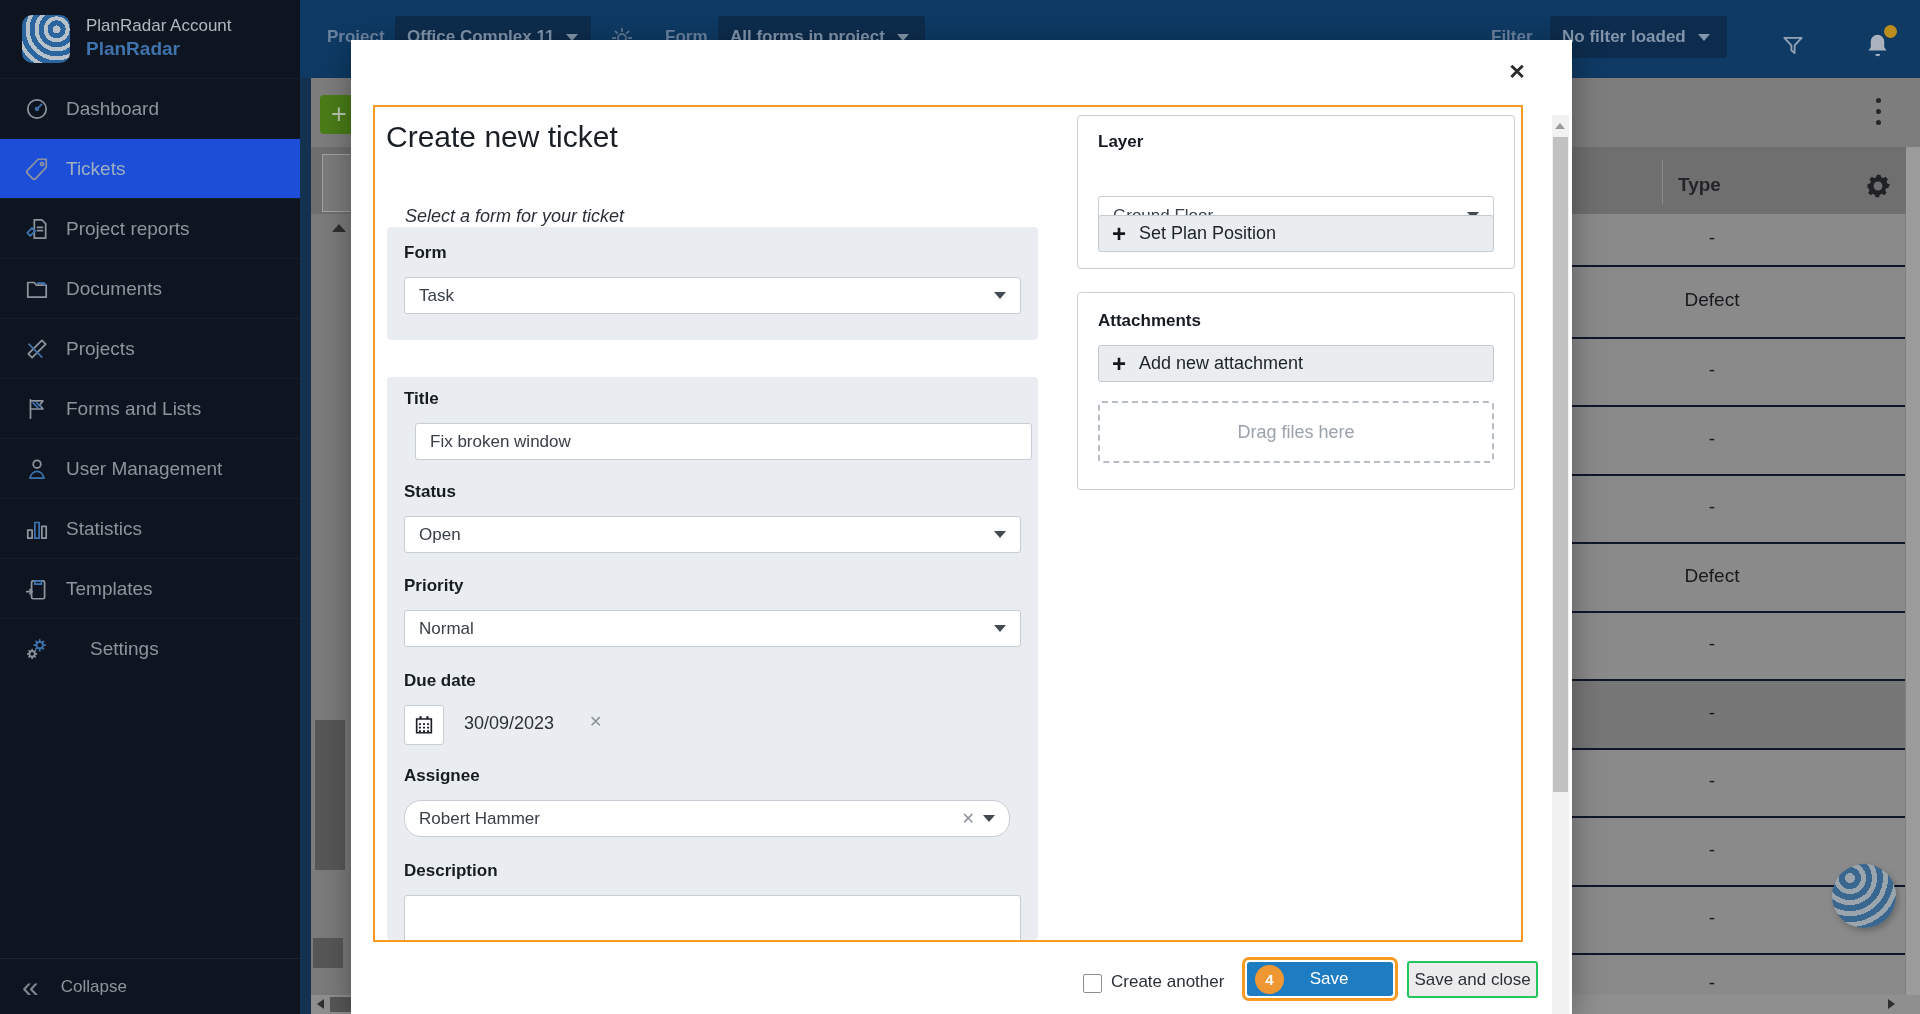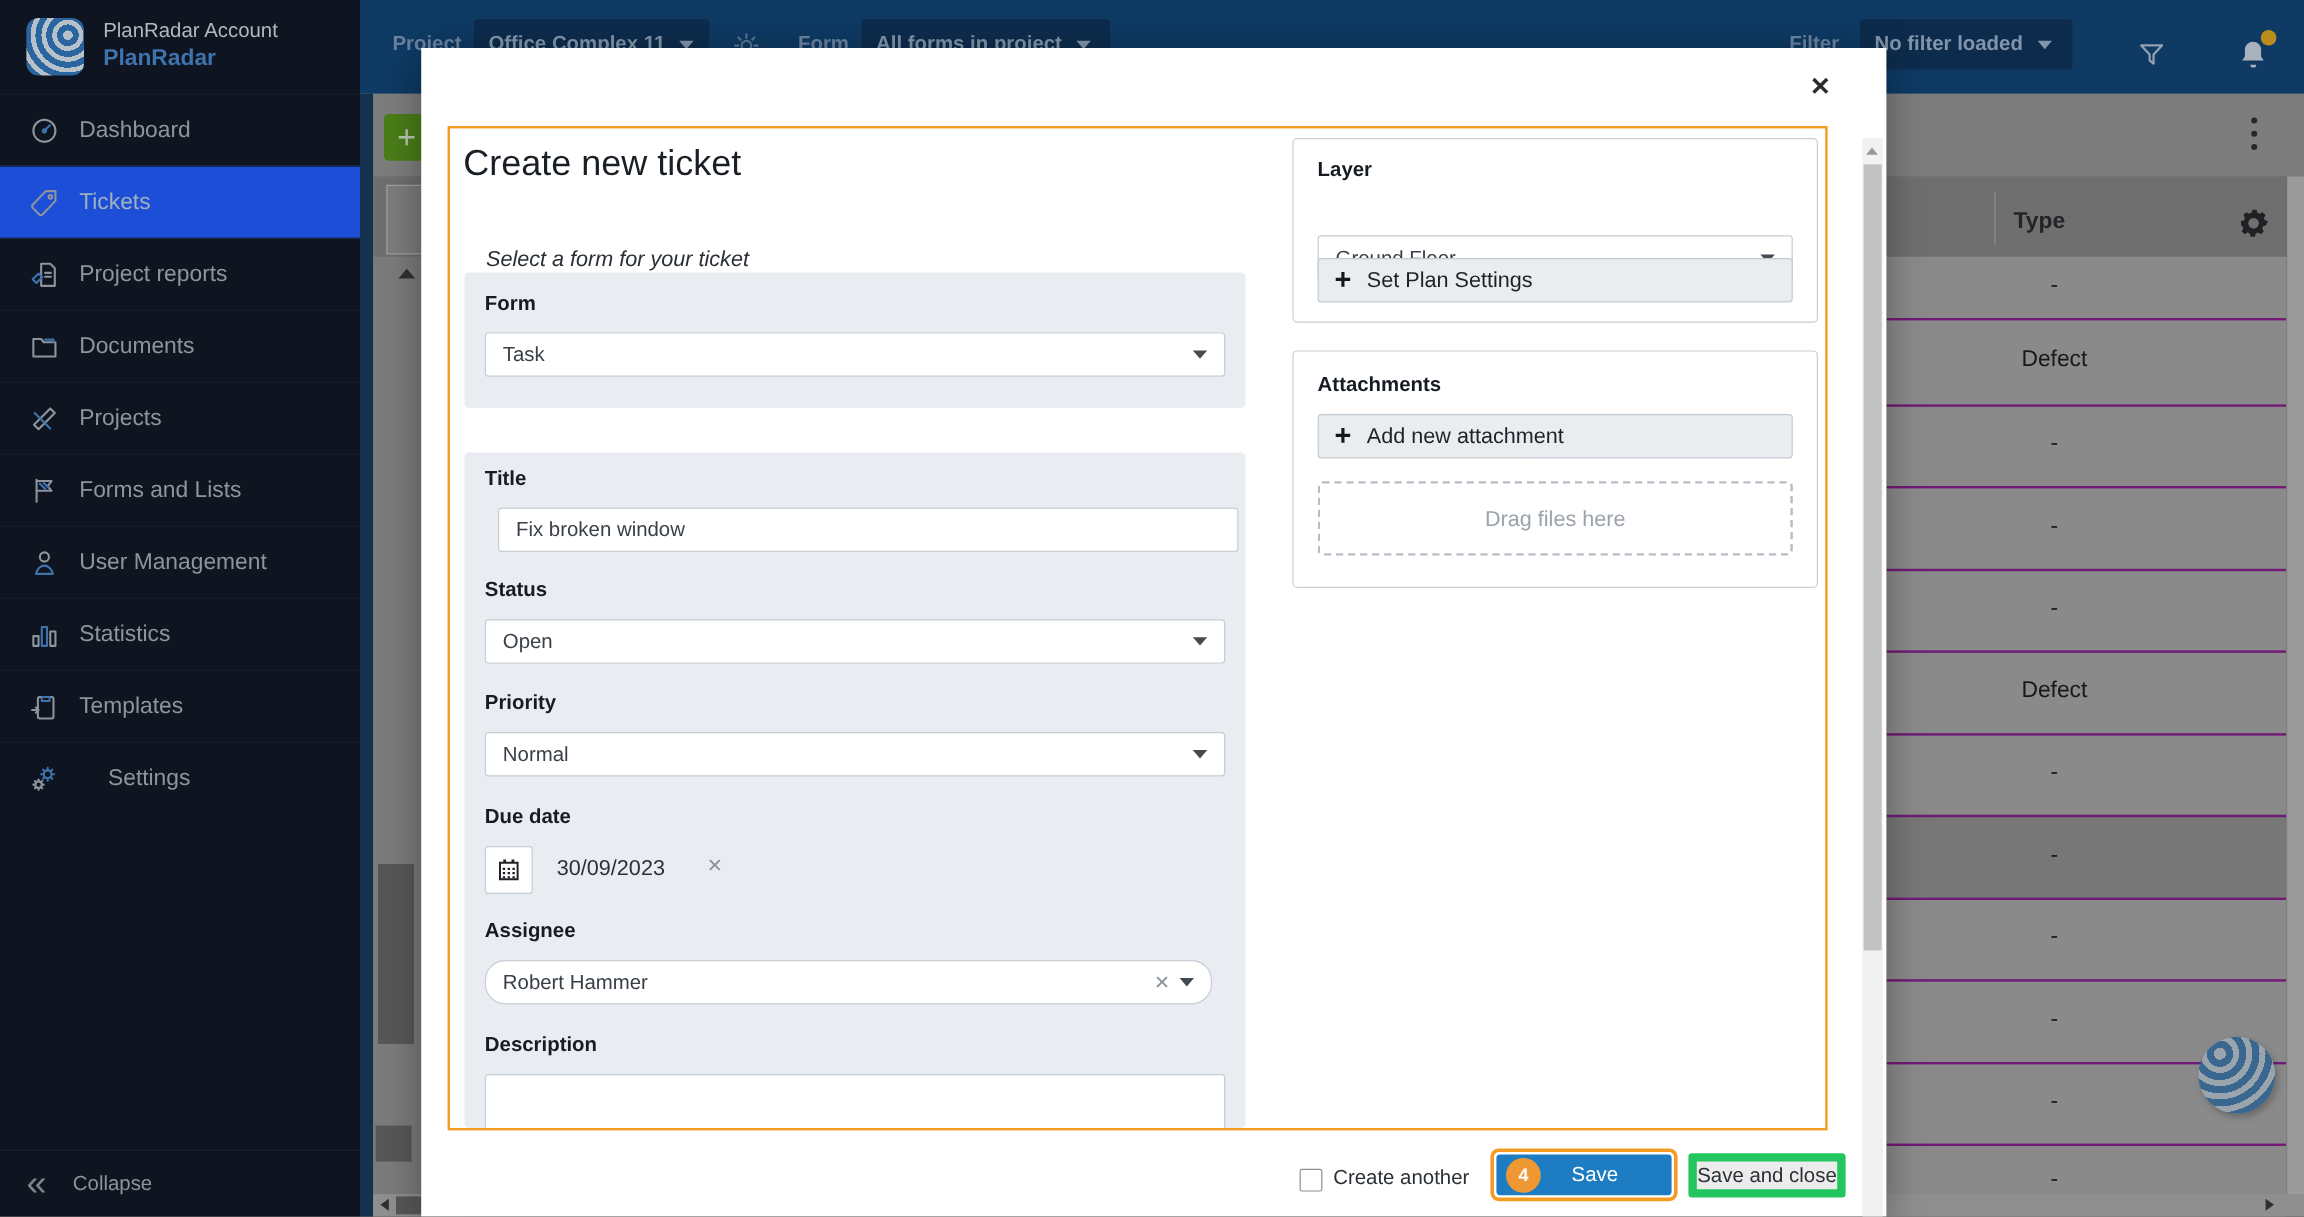--- a/index.html
+++ b/index.html
@@ -47,21 +47,21 @@
   .left-arrow{left:317px;top:999px;width:0;height:0;border-top:5px solid transparent;
     border-bottom:5px solid transparent;border-right:7px solid #2f2f2f;}
   .hthumb-l{left:330px;top:997px;width:21px;height:15px;background:#575757;}
   .bg-tool-r{left:1572px;top:78px;width:348px;height:69px;background:#7d7d7d;}
   .kebab{left:1876px;top:98px;width:6px;color:#26262a;}
   .kebab i{display:block;width:5px;height:5px;border-radius:50%;background:#26262a;margin-bottom:6px;}
   .bg-head-r{left:1572px;top:147px;width:348px;height:67px;background:#6f6f6f;}
   .col-sep{left:1662px;top:160px;width:1px;height:44px;background:#8d8d8d;}
   .type-h{left:1678px;top:174px;font-size:19px;font-weight:bold;color:#222428;}
   .bg-rows{left:1572px;top:214px;width:333px;height:800px;}
-  .trow{position:absolute;left:0;width:333px;background:#8a8a8a;border-top:2px solid #701a75;
+  .trow{position:absolute;left:0;width:333px;background:#8a8a8a;border-top:2px solid #0f172a;
     box-sizing:border-box;cursor:pointer;}
   .trow.first{border-top:none;}
   .trow.sel{background:#777777;}
   .trow span{position:absolute;left:0;width:280px;text-align:center;top:50%;
     transform:translateY(-58%);font-size:19px;color:#17191c;}
   .vstrip-r{left:1906px;top:147px;width:14px;height:848px;background:#9b9b9b;}
   .hscroll-r{left:1572px;top:995px;width:348px;height:19px;background:#8f8f8f;}
   .right-arrow{left:1888px;top:999px;width:0;height:0;border-top:5px solid transparent;
     border-bottom:5px solid transparent;border-left:7px solid #2f2f2f;}
   .watermark{left:1832px;top:864px;width:64px;height:64px;border-radius:50%;
@@ -101,21 +101,21 @@
   .chk{left:732px;top:934px;width:17px;height:17px;background:#fff;border:1px solid #8a8f95;
     border-radius:2px;cursor:pointer;}
   .chk-lab{left:760px;top:932px;font-size:17px;color:#2b3036;}
   .save-wrap{left:891px;top:917px;width:156px;height:44px;border:3px solid #f59b22;border-radius:7px;
     box-sizing:border-box;background:#fff;}
   .save-btn{position:absolute;left:2px;top:2px;width:146px;height:34px;background:#1e7cc2;border-radius:3px;
     display:flex;align-items:center;justify-content:center;cursor:pointer;}
   .save-btn .t{color:#fff;font-size:17px;margin-left:18px;}
   .badge{position:absolute;left:8px;top:3px;width:29px;height:29px;border-radius:50%;background:#ef9733;
     color:#fff;font-size:15px;font-weight:bold;display:flex;align-items:center;justify-content:center;}
-  .sac-btn{left:1056px;top:921px;width:131px;height:37px;background:#ececec;border:7px solid #22c55e;
+  .sac-btn{left:1056px;top:921px;width:131px;height:37px;background:#ececec;border:2px solid #22c55e;
     border-radius:3px;display:flex;align-items:center;justify-content:center;font-size:17px;
     color:#2b3036;box-sizing:border-box;cursor:pointer;}
 </style>
 </head>
 <body>
 
 <div class="app">
 
   <div class="abs topbar">
     <div class="abs tb-label" style="left:27px;">Project</div>
@@ -366,21 +366,21 @@
       </div>
 
       <div class="abs rpanel" style="left:702px;top:8px;width:436px;height:152px;">
         <div class="abs f-label" style="left:20px;top:16px;">Layer</div>
         <div class="abs input" style="left:20px;top:48px;width:396px;height:39px;margin-top:32px;">
           <span class="grow">Ground Floor</span>
           <span class="caret"></span>
         </div>
         <div class="abs gbtn" style="left:20px;top:99px;width:396px;">
           <span class="plus">+</span>
-          <span>Set Plan Settings</span>
+          <span>Set Plan Position</span>
         </div>
       </div>
 
       <div class="abs rpanel" style="left:702px;top:185px;width:436px;height:196px;">
         <div class="abs f-label" style="left:20px;top:18px;">Attachments</div>
         <div class="abs gbtn" style="left:20px;top:52px;width:396px;">
           <span class="plus">+</span>
           <span>Add new attachment</span>
         </div>
         <div class="abs dashed" style="left:20px;top:108px;width:392px;height:58px;">

